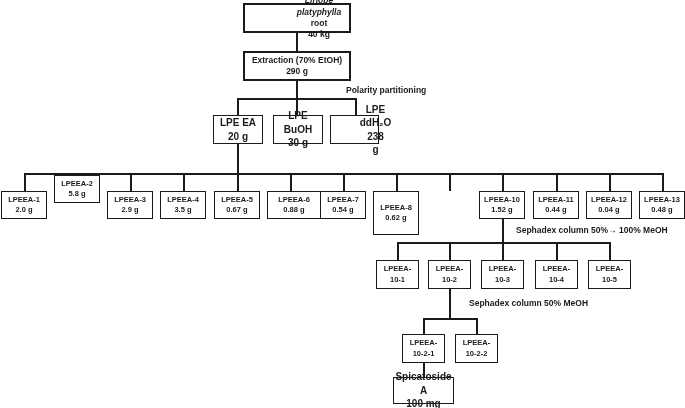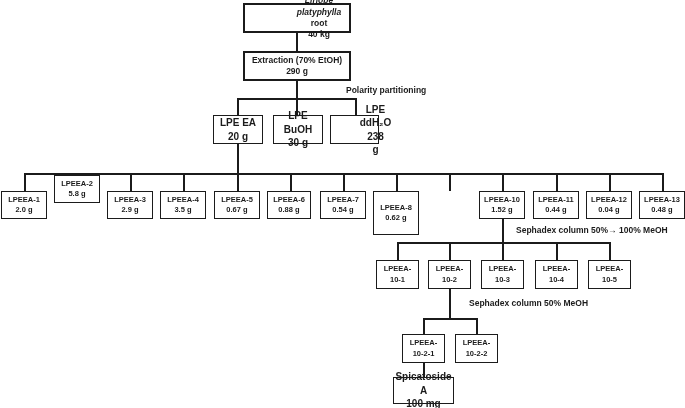--- a/index.html
+++ b/index.html
@@ -87,21 +87,21 @@
     <span>2.9 g</span>
   </div>
   <div class="node" style="left:160px; top:191px; width:46px; height:28px;">
     <span>LPEEA-4</span>
     <span>3.5 g</span>
   </div>
   <div class="node" style="left:214px; top:191px; width:46px; height:28px;">
     <span>LPEEA-5</span>
     <span>0.67 g</span>
   </div>
-  <div class="node" style="left:267px; top:191px; width:44px; height:28px;">
+  <div class="node" style="left:267px; top:191px; width:54px; height:28px;">
     <span>LPEEA-6</span>
     <span>0.88 g</span>
   </div>
   <div class="node" style="left:320px; top:191px; width:46px; height:28px;">
     <span>LPEEA-7</span>
     <span>0.54 g</span>
   </div>
   <div class="node" style="left:373px; top:191px; width:46px; height:44px;">
     <span>LPEEA-8</span>
     <span>0.62 g</span>

